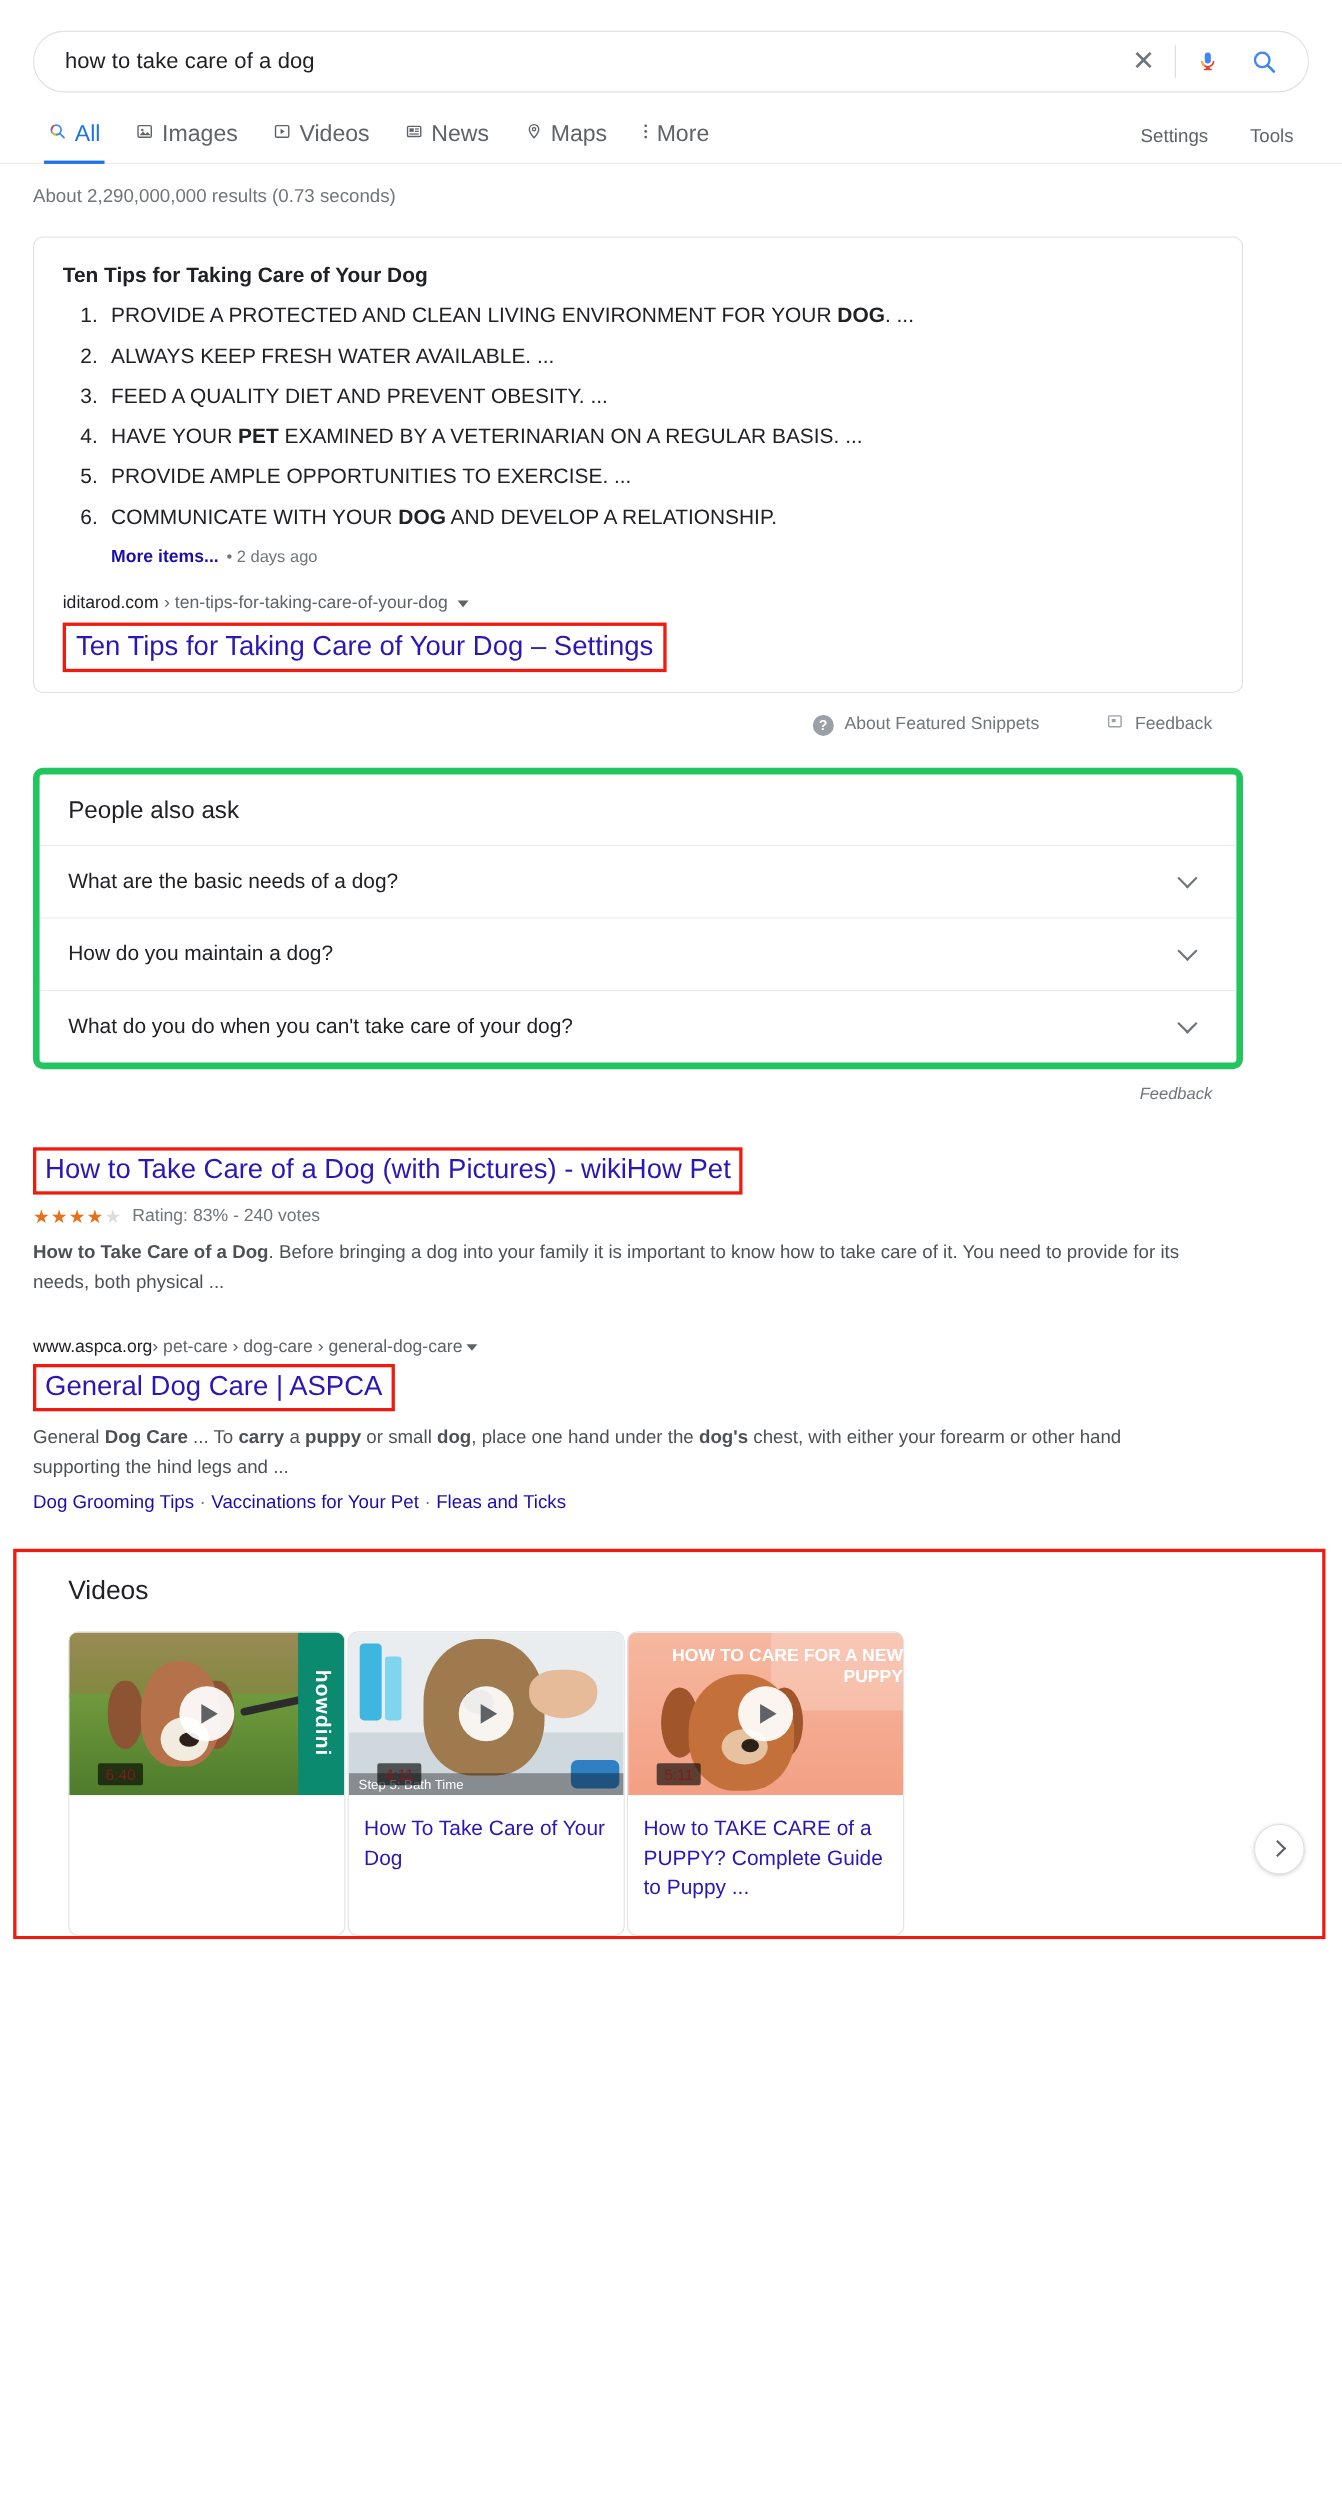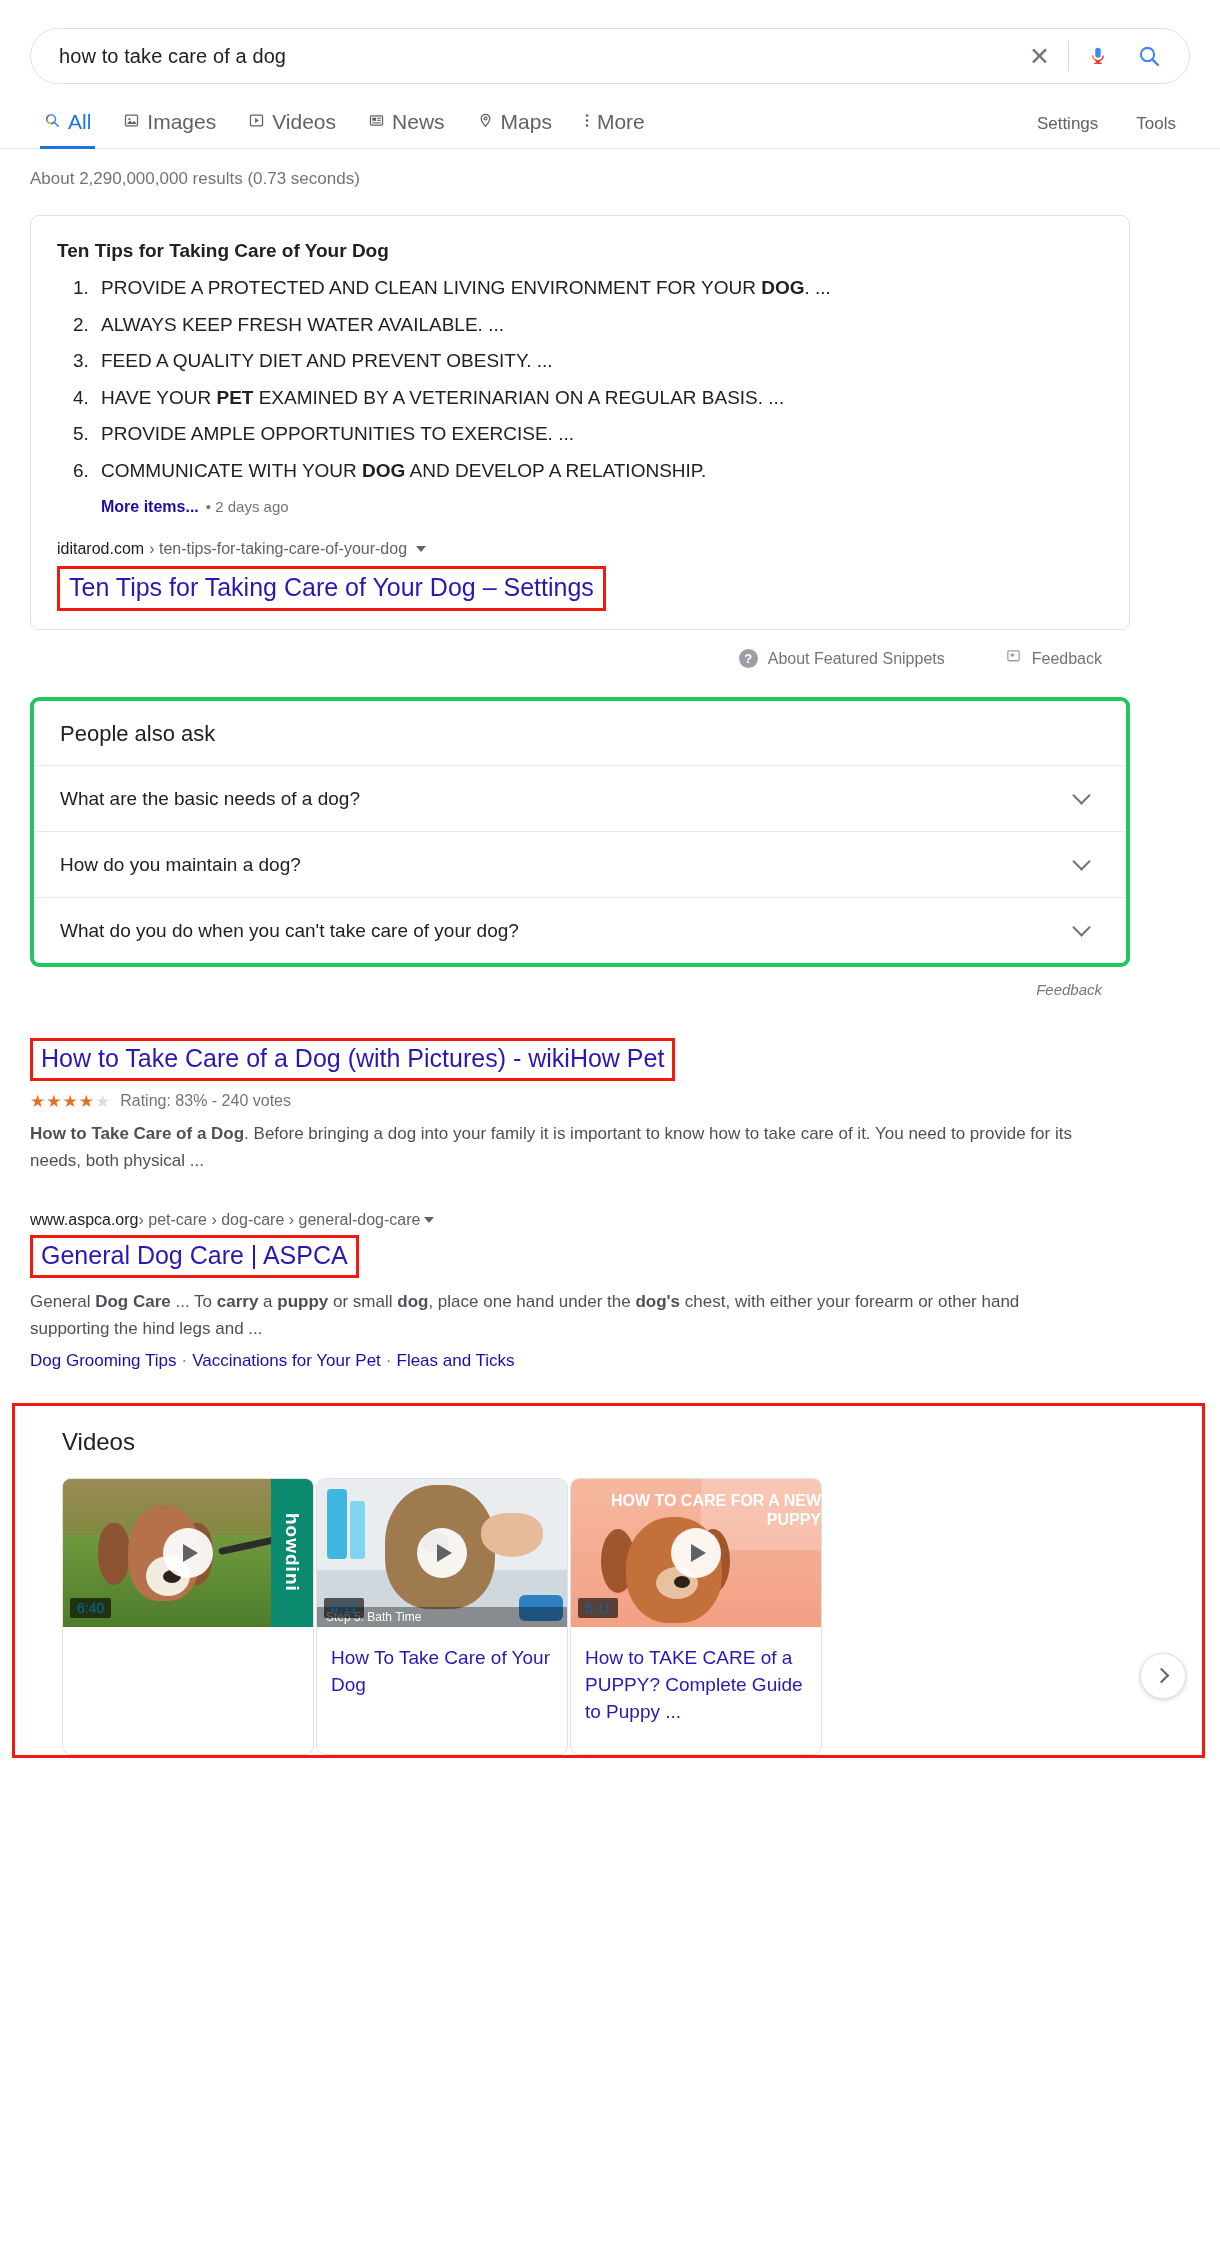--- a/index.html
+++ b/index.html
@@ -198,21 +198,21 @@
     color: #fff;
     font-size: 13px;
     font-weight: bold;
     display: flex;
     align-items: center;
     justify-content: center;
   }
 
   
   .paa-card {
-    border: 4px solid #22c55e;
+    border: 6px solid #22c55e;
     border-radius: 9px;
     width: 1100px;
     margin-top: 28px;
     overflow: hidden;
   }
   .paa-title {
     font-size: 22px;
     color: #202124;
     padding: 20px 26px 18px 26px;
   }
@@ -342,23 +342,23 @@
   }
   .play-tri {
     width: 0; height: 0;
     border-left: 15px solid #5f6368;
     border-top: 9px solid transparent;
     border-bottom: 9px solid transparent;
     margin-left: 4px;
   }
   .vid-dur {
     position: absolute;
-    left: 7px; bottom: 9px;
+    left: 26px; bottom: 9px;
     background: rgba(0,0,0,0.62);
-    color: #0369a1;
+    color: #7f1d1d;
     font-size: 14px;
     padding: 2px 7px;
     border-radius: 2px;
   }
   .vid-caption {
     position: absolute;
     left: 0; right: 0; bottom: 0;
     background: rgba(0,0,0,0.35);
     color: #fff;
     font-size: 12px;

